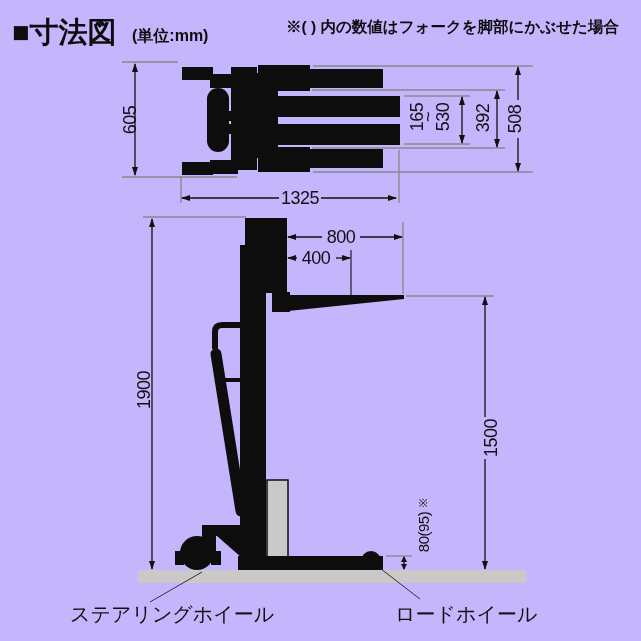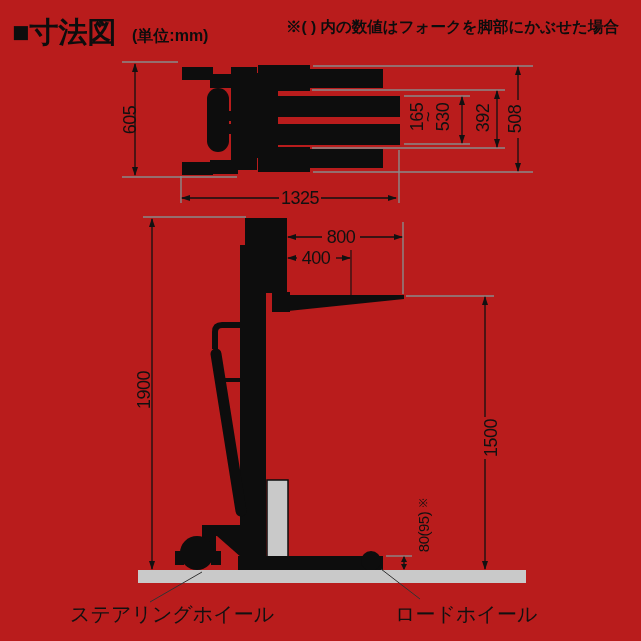--- a/index.html
+++ b/index.html
@@ -1,16 +1,16 @@
 <!DOCTYPE html>
 <html><head>
 <meta charset="utf-8">
 <style>
   html,body{margin:0;padding:0;background:#ffffff;}
-  #stage{position:relative;width:641px;height:641px;background:#b91c1c;overflow:hidden;
+  #stage{position:relative;width:641px;height:641px;background:#c4b5fd;overflow:hidden;
          font-family:"Liberation Sans",sans-serif;}
   svg{display:block;}
   .ext{stroke:#8a8a8a;stroke-width:1.4;fill:none;}
   .dim{stroke:#111111;stroke-width:1.3;fill:none;}
   .thin{stroke:#111111;stroke-width:1.1;fill:none;}
   .arrow{fill:#111111;stroke:none;}
   .shape{fill:#0d0d0d;stroke:none;}
   .tube{stroke:#0d0d0d;fill:none;}
   .leader{stroke:#333333;stroke-width:1;fill:none;}
   .dimtext{font:18px "Liberation Sans",sans-serif;fill:#111111;letter-spacing:-0.5px;}

